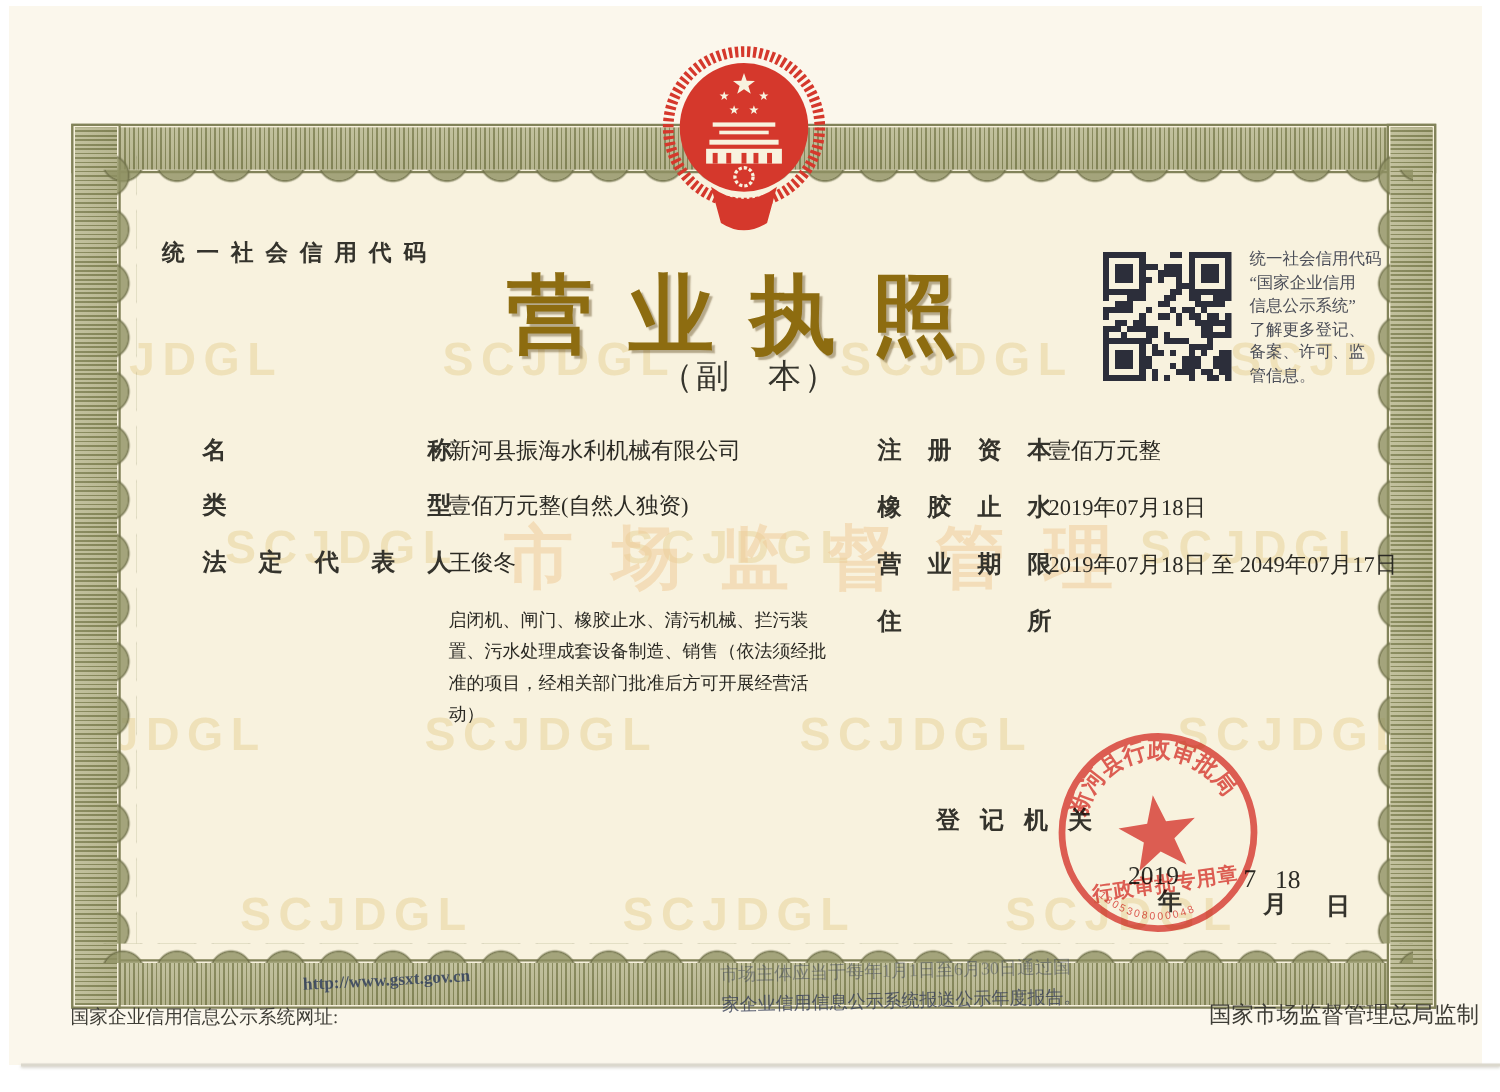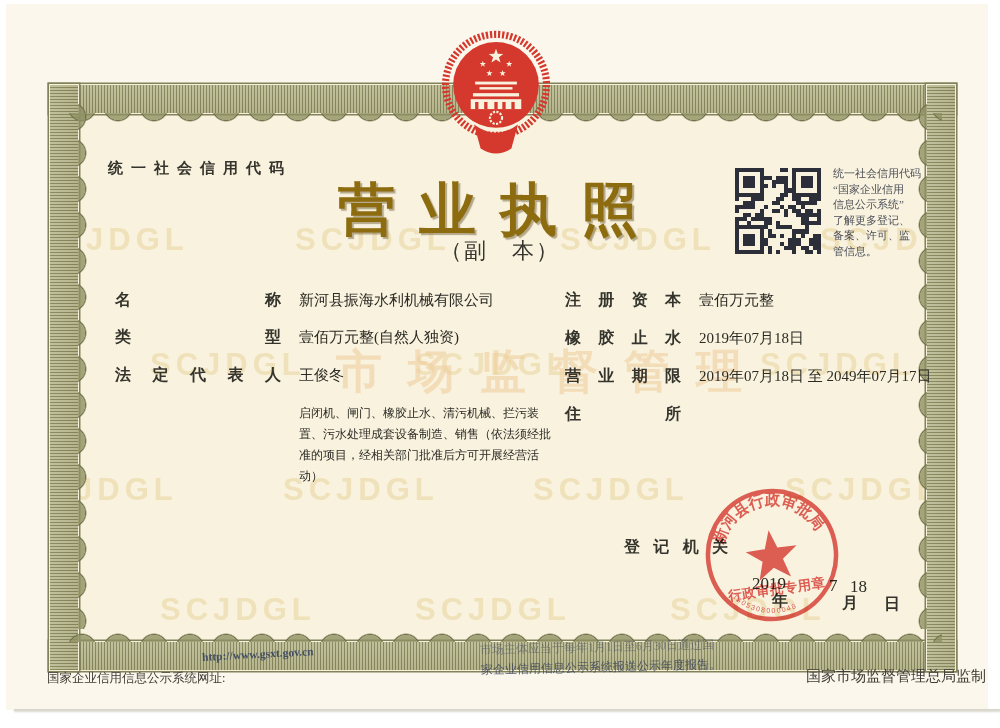--- a/index.html
+++ b/index.html
@@ -39,21 +39,21 @@
          font-size:57px;font-weight:bold;letter-spacing:24px;color:#8d6c10;white-space:nowrap;
          text-shadow:2px 2px 1px rgba(72,48,0,.38);}
   .subtitle{position:absolute;left:50%;top:236px;transform:translateX(-50%);z-index:2;
          font-size:22px;font-weight:normal;letter-spacing:2px;color:#36352d;white-space:nowrap;}
   .qr{position:absolute;left:735px;top:168px;width:86px;height:86px;z-index:2;}
   .qr-caption{position:absolute;left:833px;top:166px;z-index:2;font-size:11px;line-height:15.5px;color:#4b4e58;white-space:nowrap;}
   .emblem{position:absolute;left:441px;top:30px;z-index:3;}
 
   
   .flabel{position:absolute;z-index:2;font-size:16px;font-weight:bold;color:#34332c;
-          text-align:justify;text-align-last:justify;text-justify:inter-ideograph;}
+          text-align:justify;text-align-last:justify;text-justify:inter-ideograph;margin-left:20px;}
   .flabel.l{left:115px;width:166px;}
   .flabel.r{left:565px;width:116px;}
   .fval{position:absolute;z-index:2;font-size:15px;color:#2b2a24;white-space:nowrap;}
   .fval.l{left:299px;}
   .fval.r{left:699px;}
   .scope{white-space:normal;width:262px;font-size:12px;line-height:21px;letter-spacing:0;}
 
   
   .registry{position:absolute;left:624px;top:537px;width:104px;z-index:2;font-size:16px;font-weight:bold;color:#34332c;
             text-align:justify;text-align-last:justify;}

